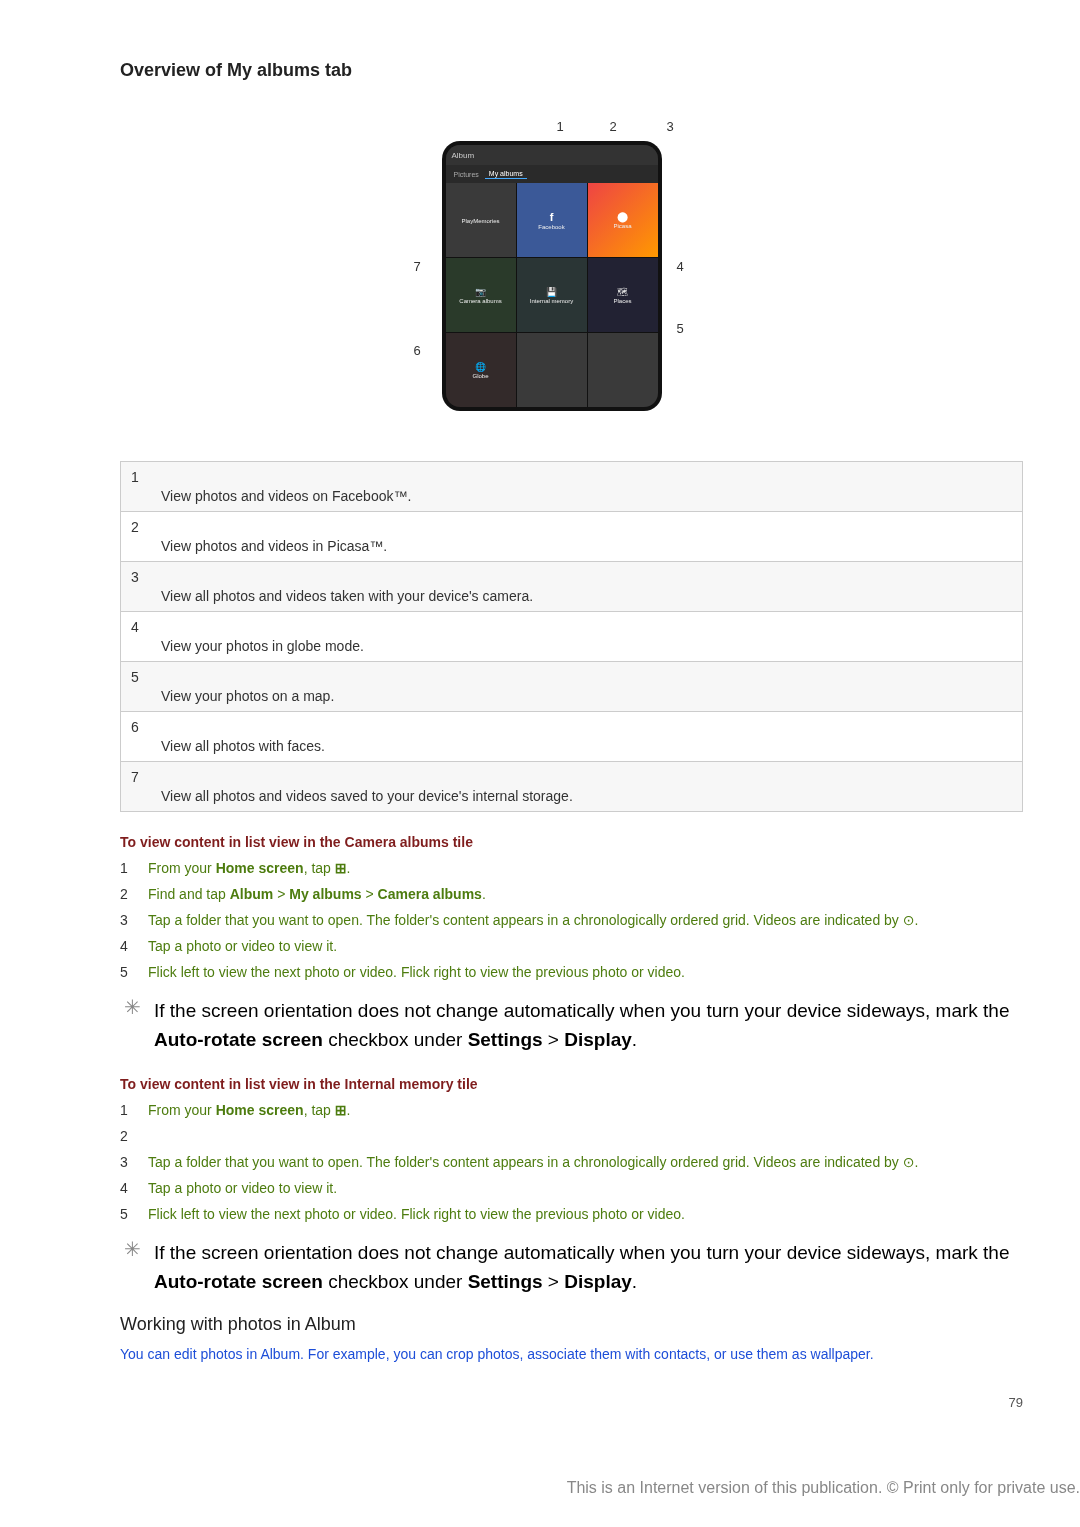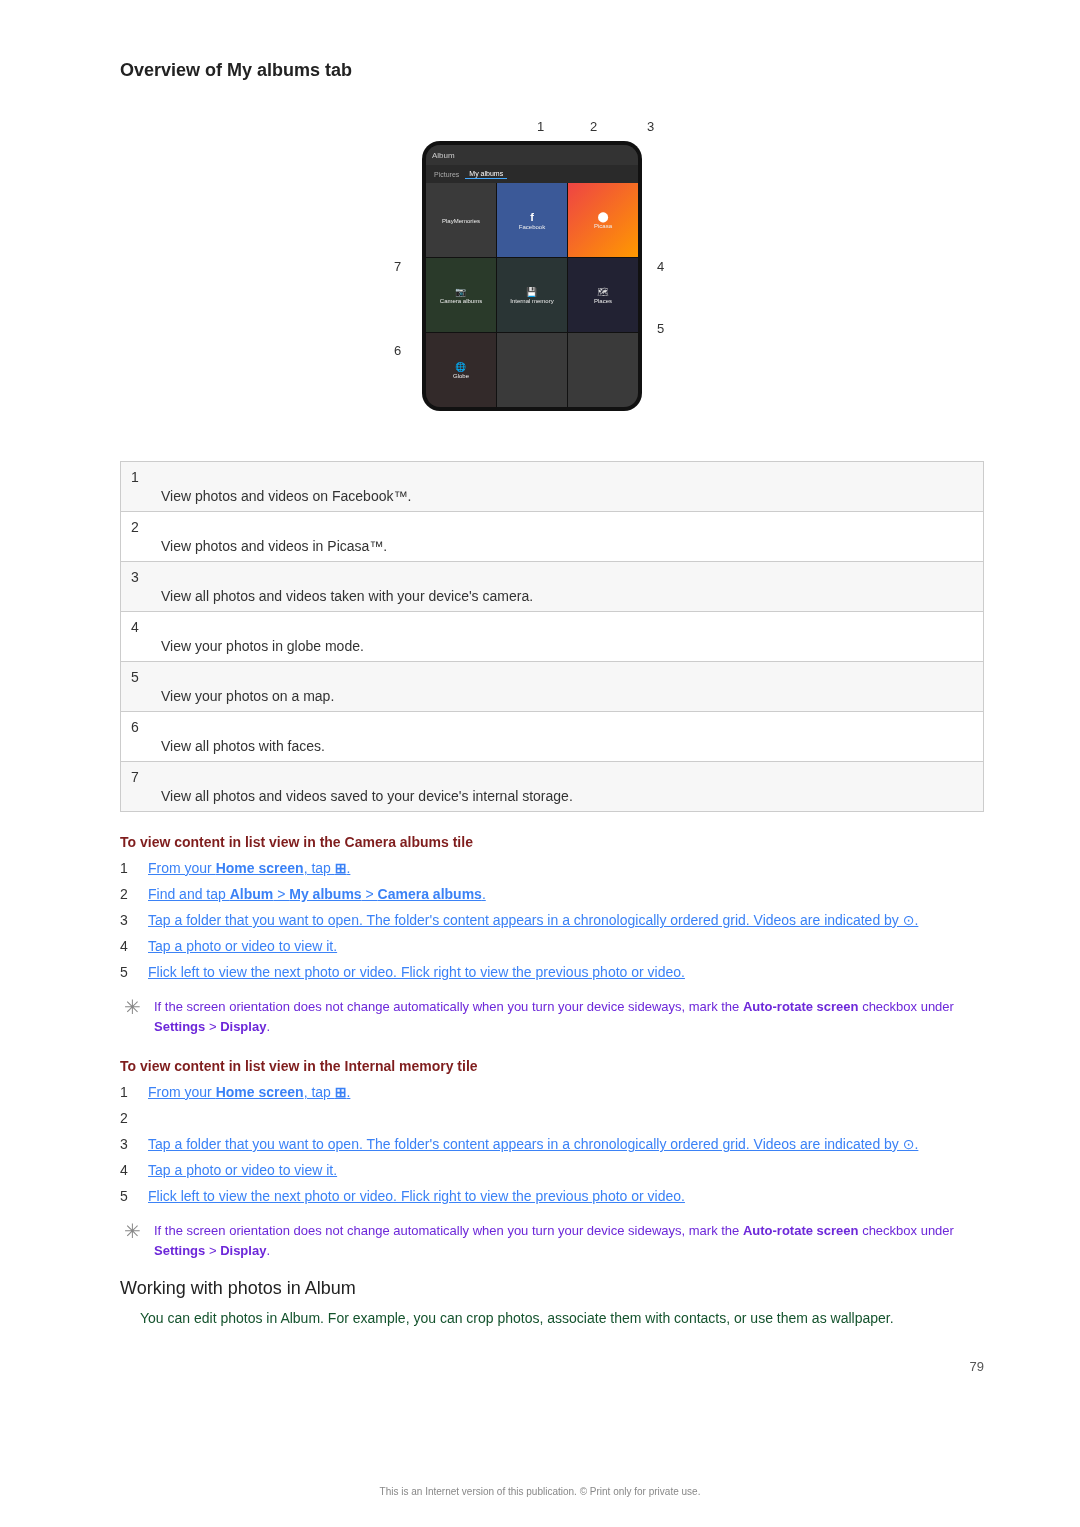--- a/index.html
+++ b/index.html
@@ -6,21 +6,21 @@
     body {
       width: 1080px;
       min-height: 1527px;
       background: #ffffff;
       font-family: Arial, Helvetica, sans-serif;
       font-size: 15px;
       color: #222;
       position: relative;
     }
     .page-container {
-      padding: 60px 96px 80px 120px;
+      padding: 60px 57px 80px 120px;
     }
     .section-title {
       font-size: 18px;
       font-weight: bold;
       margin-bottom: 30px;
     }
     
     .table-section {
       margin-bottom: 20px;
       border: 1px solid #ccc;
@@ -55,58 +55,57 @@
       display: flex;
       margin-bottom: 5px;
       font-size: 14px;
       line-height: 1.5;
     }
     .step-num {
       min-width: 28px;
       font-size: 14px;
       color: #333;
     }
-    .step-text { color: #3b82f6; text-decoration: underline; }
+    .step-text { color: #4d7c0f; }
     .step-text b { font-weight: bold; }
     .note-box {
       display: flex;
       align-items: flex-start;
       margin: 14px 0 18px 0;
       gap: 8px;
       padding-left: 4px;
     }
     .note-icon {
       font-size: 20px;
       color: #888;
       margin-top: -2px;
       min-width: 22px;
     }
     .note-text {
-      font-size: 13px;
-      color: #6d28d9;
+      font-size: 19px;
+      color: #000000;
       line-height: 1.5;
     }
     .note-text b { font-weight: bold; }
     .working-title {
       font-size: 18px;
       font-weight: normal;
       margin: 15px 0 8px 0;
     }
     .working-text {
       font-size: 14px;
-      color: #14532d;
+      color: #1d4ed8;
       line-height: 1.6;
-      margin-left: 20px;
     }
     .page-footer {
       position: absolute;
       bottom: 30px;
       left: 0; right: 0;
-      text-align: center;
-      font-size: 10px;
+      text-align: right;
+      font-size: 16px;
       color: #888;
     }
     .page-num {
       font-size: 13px;
       color: #555;
       display: block;
       text-align: right;
       margin: 30px 0 8px 0;
     }
 

